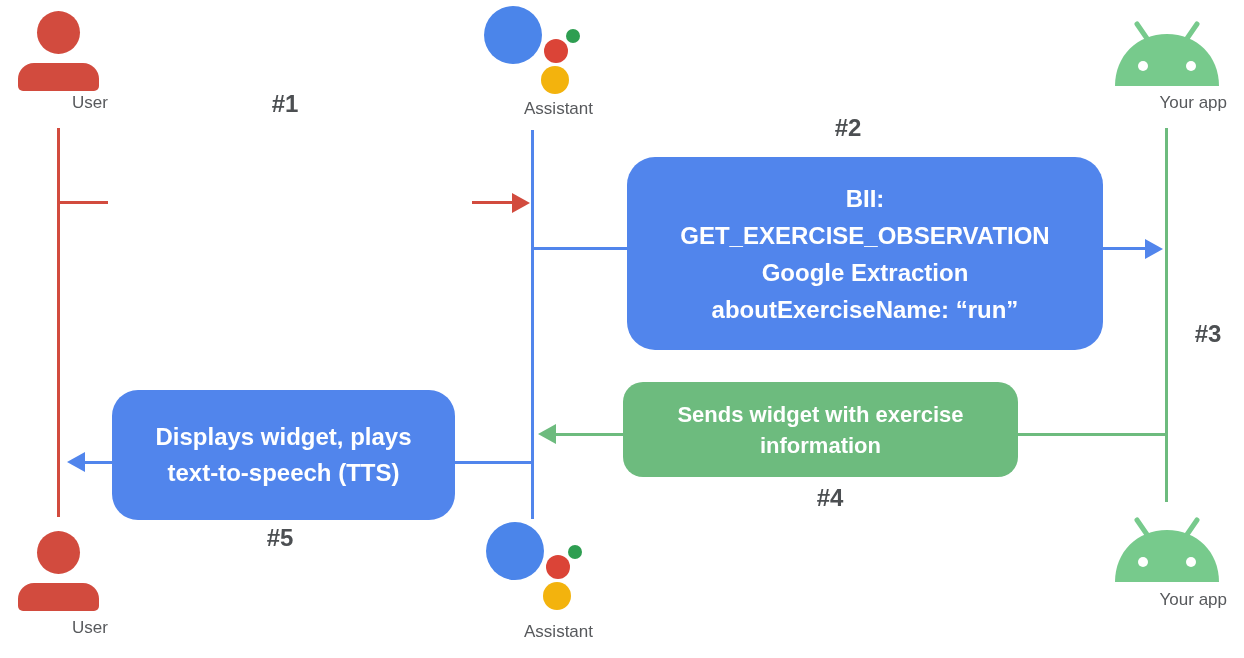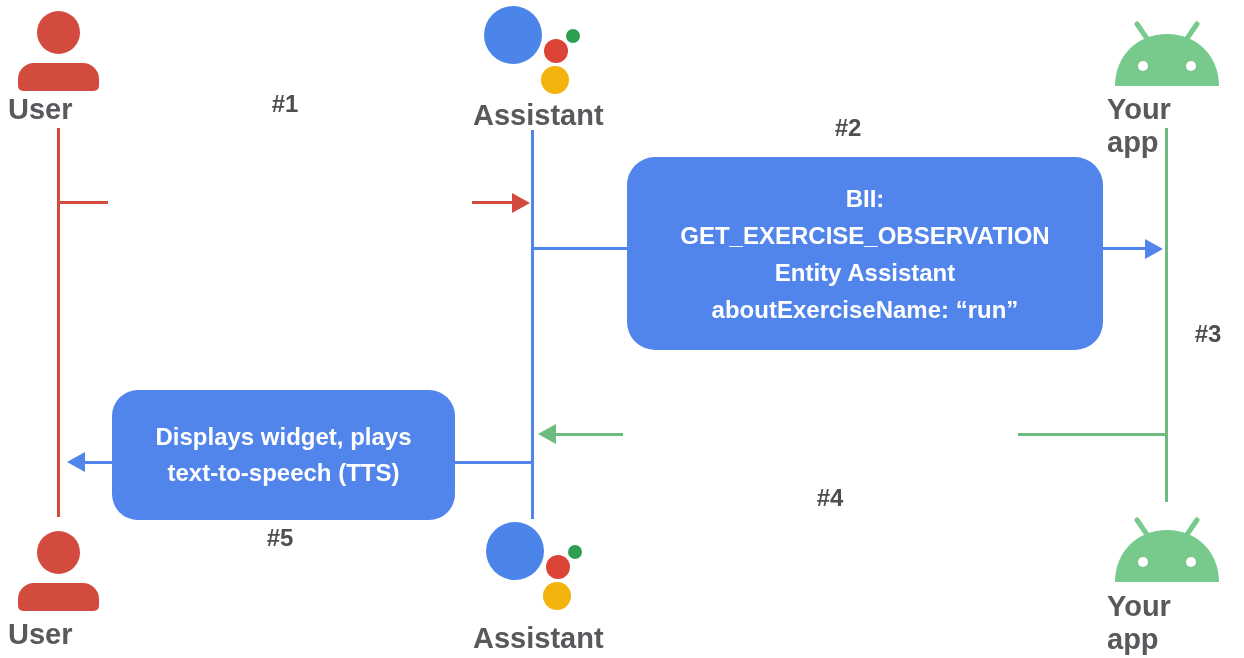--- a/index.html
+++ b/index.html
@@ -41,21 +41,21 @@
   .step-label {
     position: absolute;
     color: var(--label-gray);
     font-size: 24px; font-weight: bold; text-align: center;
   }
 
   
   .actor-label {
     position: absolute;
     color: var(--actor-gray);
-    font-size: 29px; font-weight: bold; text-align: left;
+    font-size: 17px; font-weight: normal; text-align: right;
   }
 
   
   .user-icon { position: absolute; width: 84px; }
   .user-head { width: 43px; height: 43px; border-radius: 50%;
                background: var(--red); margin: 0 auto; }
   .user-body { width: 81px; height: 28px; border-radius: 16px 16px 5px 5px;
                background: var(--red); margin: 9px auto 0; }
 
   
@@ -103,28 +103,30 @@
 
   <div class="step-label" style="left:255px; top:90px; width:60px;">#1</div>
   <div class="line red" style="left:60px; top:201px; width:48px; height:3px;"></div>
   <div class="line red" style="left:472px; top:201px; width:42px; height:3px;"></div>
   <div class="arrow right red" style="left:512px; top:193px;"></div>
 
   <div class="step-label" style="left:818px; top:114px; width:60px;">#2</div>
   <div class="line blue" style="left:534px; top:247px; width:93px; height:3px;"></div>
   <div class="box blue" style="left:627px; top:157px; width:476px; height:193px; border-radius:28px; font-size:24px; line-height:37px;">BII:
 GET_EXERCISE_OBSERVATION
-Entity Assistant
+Google Extraction
 aboutExerciseName: “run”</div>
   <div class="line blue" style="left:1103px; top:247px; width:44px; height:3px;"></div>
   <div class="arrow right blue" style="left:1145px; top:239px;"></div>
 
   <div class="step-label" style="left:1178px; top:320px; width:60px;">#3</div>
 
   <div class="line green" style="left:1018px; top:433px; width:148px; height:3px;"></div>
+  <div class="box green" style="left:623px; top:382px; width:395px; height:95px; border-radius:20px; font-size:22px; line-height:31px;">Sends widget with exercise
+information</div>
   <div class="line green" style="left:554px; top:433px; width:69px; height:3px;"></div>
   <div class="arrow left green" style="left:538px; top:424px;"></div>
   <div class="step-label" style="left:800px; top:484px; width:60px;">#4</div>
 
   <div class="line blue" style="left:455px; top:461px; width:78px; height:3px;"></div>
   <div class="box blue" style="left:112px; top:390px; width:343px; height:130px; border-radius:26px; font-size:24px; line-height:36px;">Displays widget, plays
 text-to-speech (TTS)</div>
   <div class="line blue" style="left:83px; top:461px; width:29px; height:3px;"></div>
   <div class="arrow left blue" style="left:67px; top:452px;"></div>
   <div class="step-label" style="left:250px; top:524px; width:60px;">#5</div>

